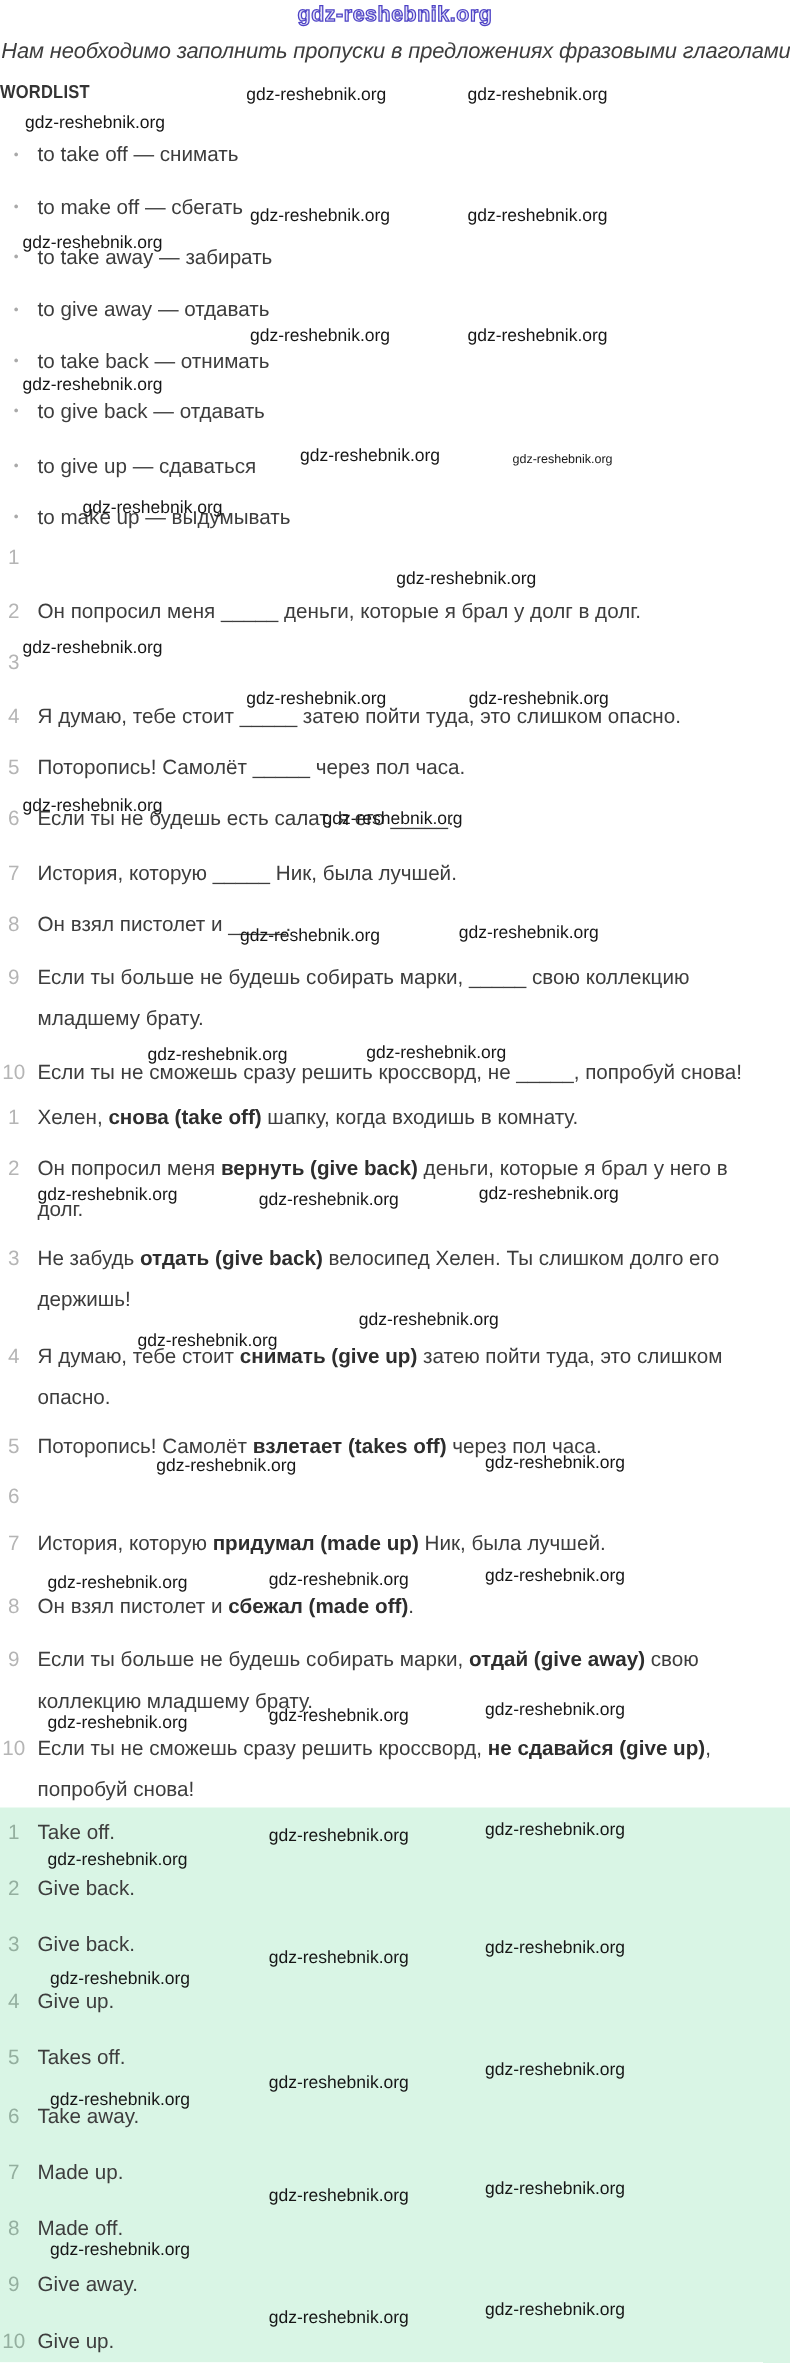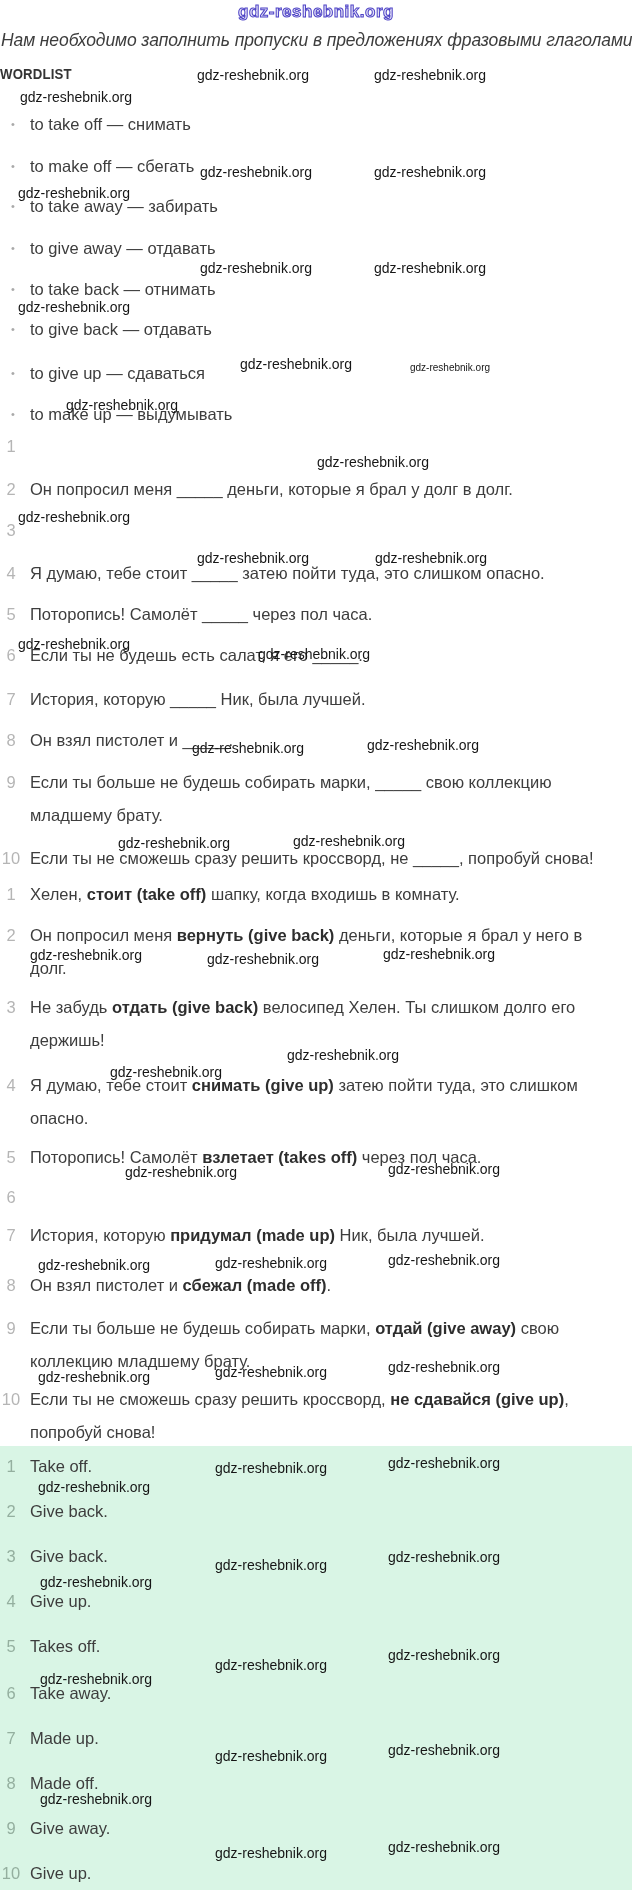--- a/index.html
+++ b/index.html
@@ -92,21 +92,21 @@
   <div class="item" style="top:514px"><span class="num">3</span></div>
   <div class="item" style="top:557px"><span class="num">4</span><span class="txt">Я думаю, тебе стоит _____ затею пойти туда, это слишком опасно.</span></div>
   <div class="item" style="top:598px"><span class="num">5</span><span class="txt">Поторопись! Самолёт _____ через пол часа.</span></div>
   <div class="item" style="top:639px"><span class="num">6</span><span class="txt">Если ты не будешь есть салат, я его _____.</span></div>
   <div class="item" style="top:683px"><span class="num">7</span><span class="txt">История, которую _____ Ник, была лучшей.</span></div>
   <div class="item" style="top:724px"><span class="num">8</span><span class="txt">Он взял пистолет и _____.</span></div>
   <div class="item" style="top:766px"><span class="num">9</span><span class="txt">Если ты больше не будешь собирать марки, _____ свою коллекцию
 младшему брату.</span></div>
   <div class="item" style="top:842px"><span class="num">10</span><span class="txt">Если ты не сможешь сразу решить кроссворд, не _____, попробуй снова!</span></div>
 
-  <div class="item" style="top:878px"><span class="num">1</span><span class="txt"><span>Хелен, </span><span class="b">стоит (take off)</span><span> шапку, когда входишь в комнату.</span></span></div>
+  <div class="item" style="top:878px"><span class="num">1</span><span class="txt"><span>Хелен, </span><span class="b">снова (take off)</span><span> шапку, когда входишь в комнату.</span></span></div>
   <div class="item" style="top:919px"><span class="num">2</span><span class="txt"><span>Он попросил меня </span><span class="b">вернуть (give back)</span><span> деньги, которые я брал у него в
 долг.</span></span></div>
   <div class="item" style="top:991px"><span class="num">3</span><span class="txt"><span>Не забудь </span><span class="b">отдать (give back)</span><span> велосипед Хелен. Ты слишком долго его
 держишь!</span></span></div>
   <div class="item" style="top:1069px"><span class="num">4</span><span class="txt"><span>Я думаю, тебе стоит </span><span class="b">снимать (give up)</span><span> затею пойти туда, это слишком
 опасно.</span></span></div>
   <div class="item" style="top:1141px"><span class="num">5</span><span class="txt"><span>Поторопись! Самолёт </span><span class="b">взлетает (takes off)</span><span> через пол часа.</span></span></div>
   <div class="item" style="top:1181px"><span class="num">6</span></div>
   <div class="item" style="top:1219px"><span class="num">7</span><span class="txt"><span>История, которую </span><span class="b">придумал (made up)</span><span> Ник, была лучшей.</span></span></div>
   <div class="item" style="top:1269px"><span class="num">8</span><span class="txt"><span>Он взял пистолет и </span><span class="b">сбежал (made off)</span><span>.</span></span></div>

